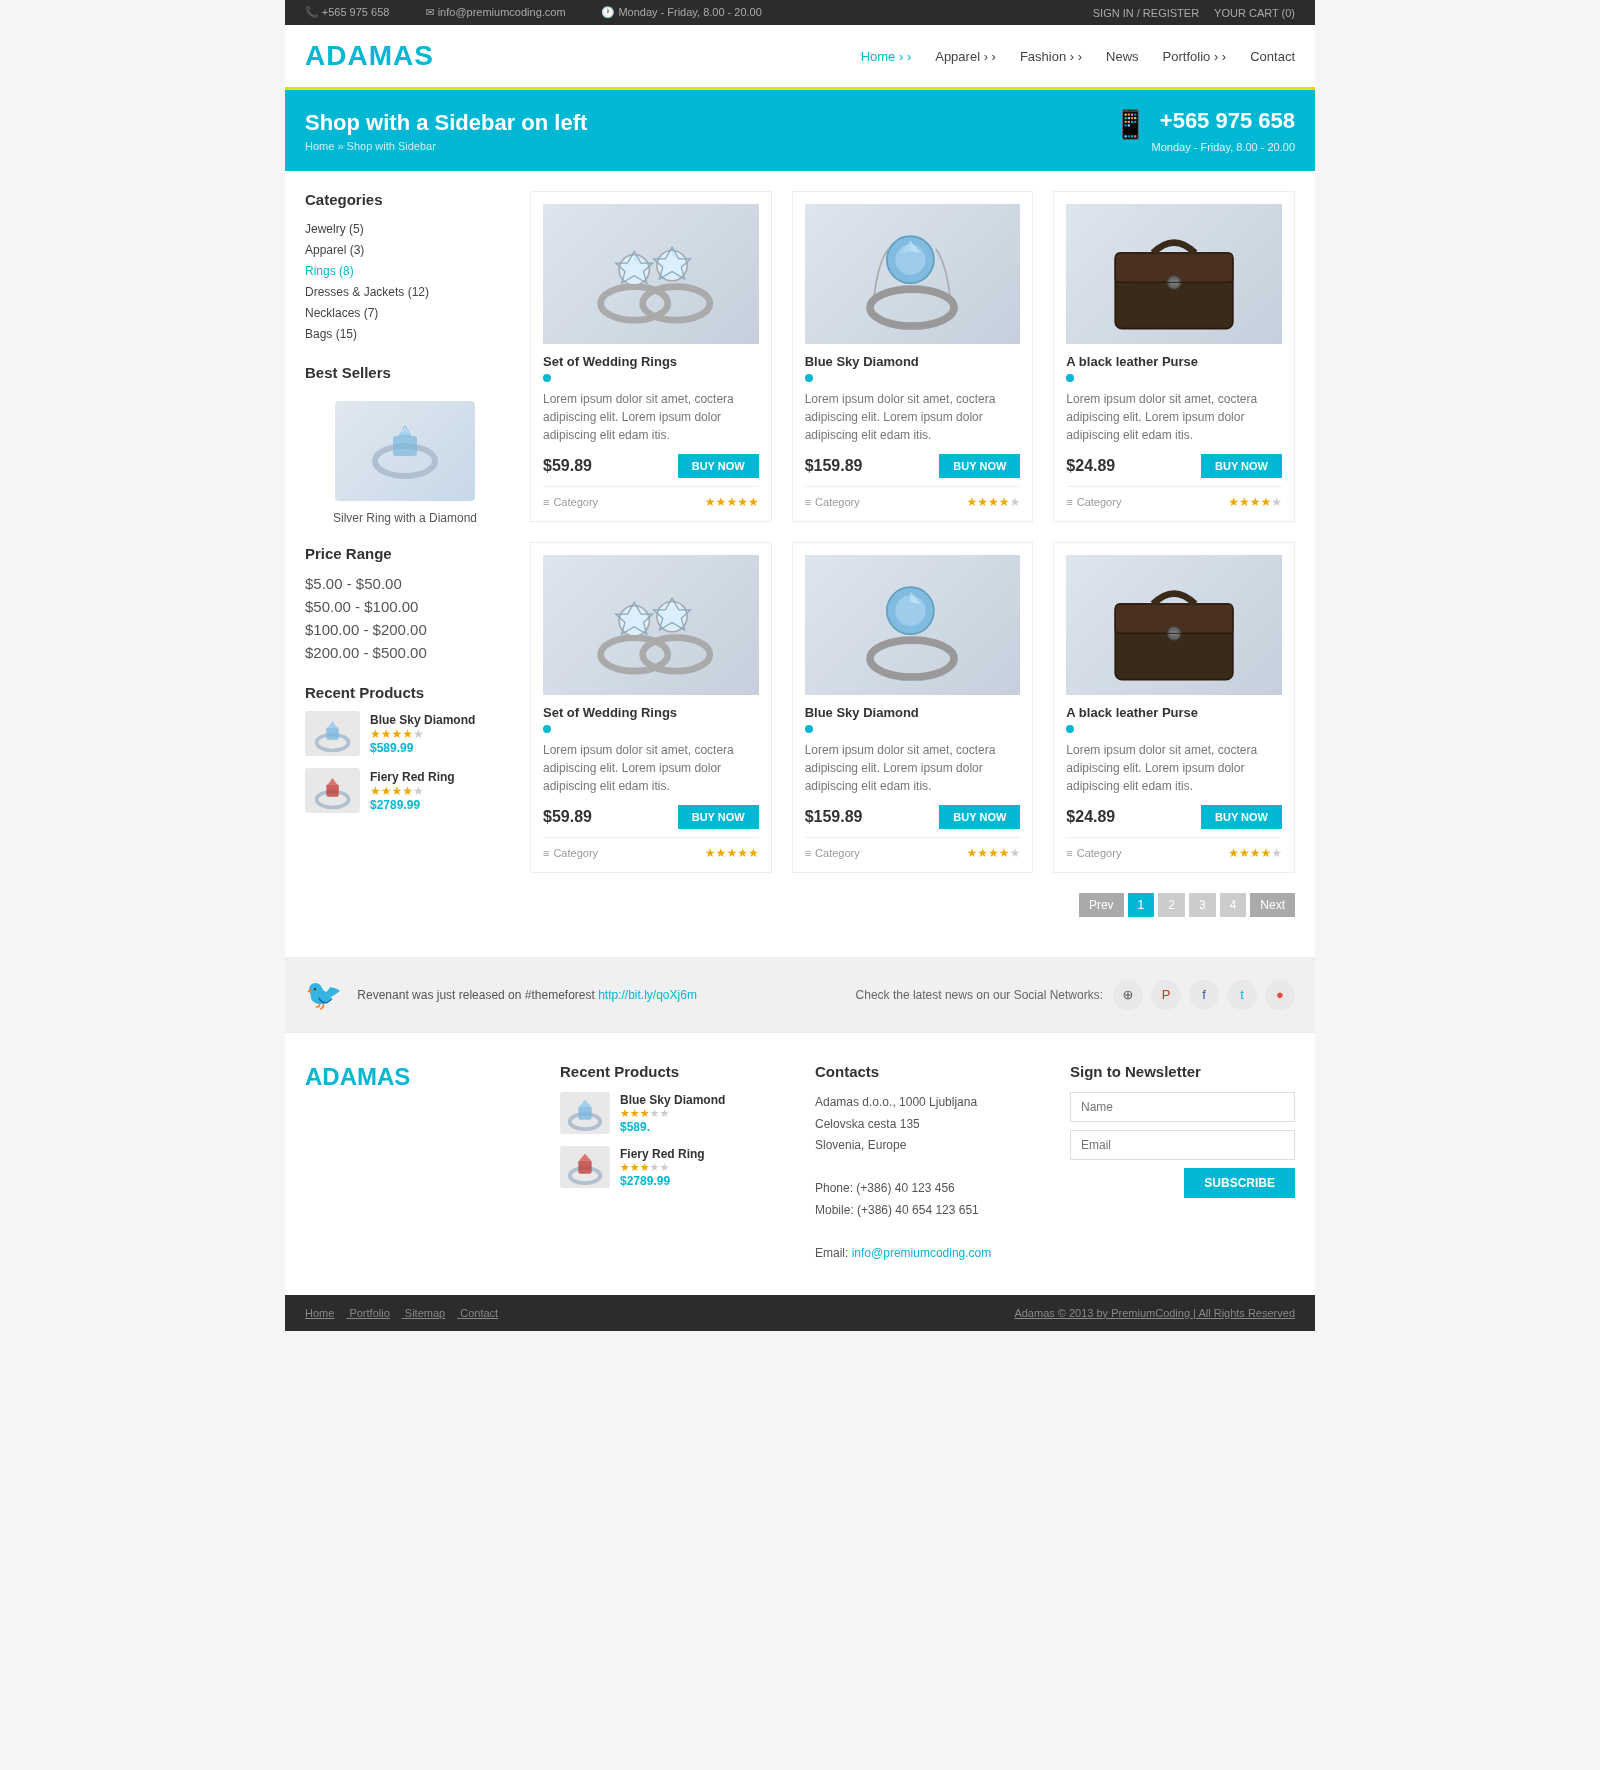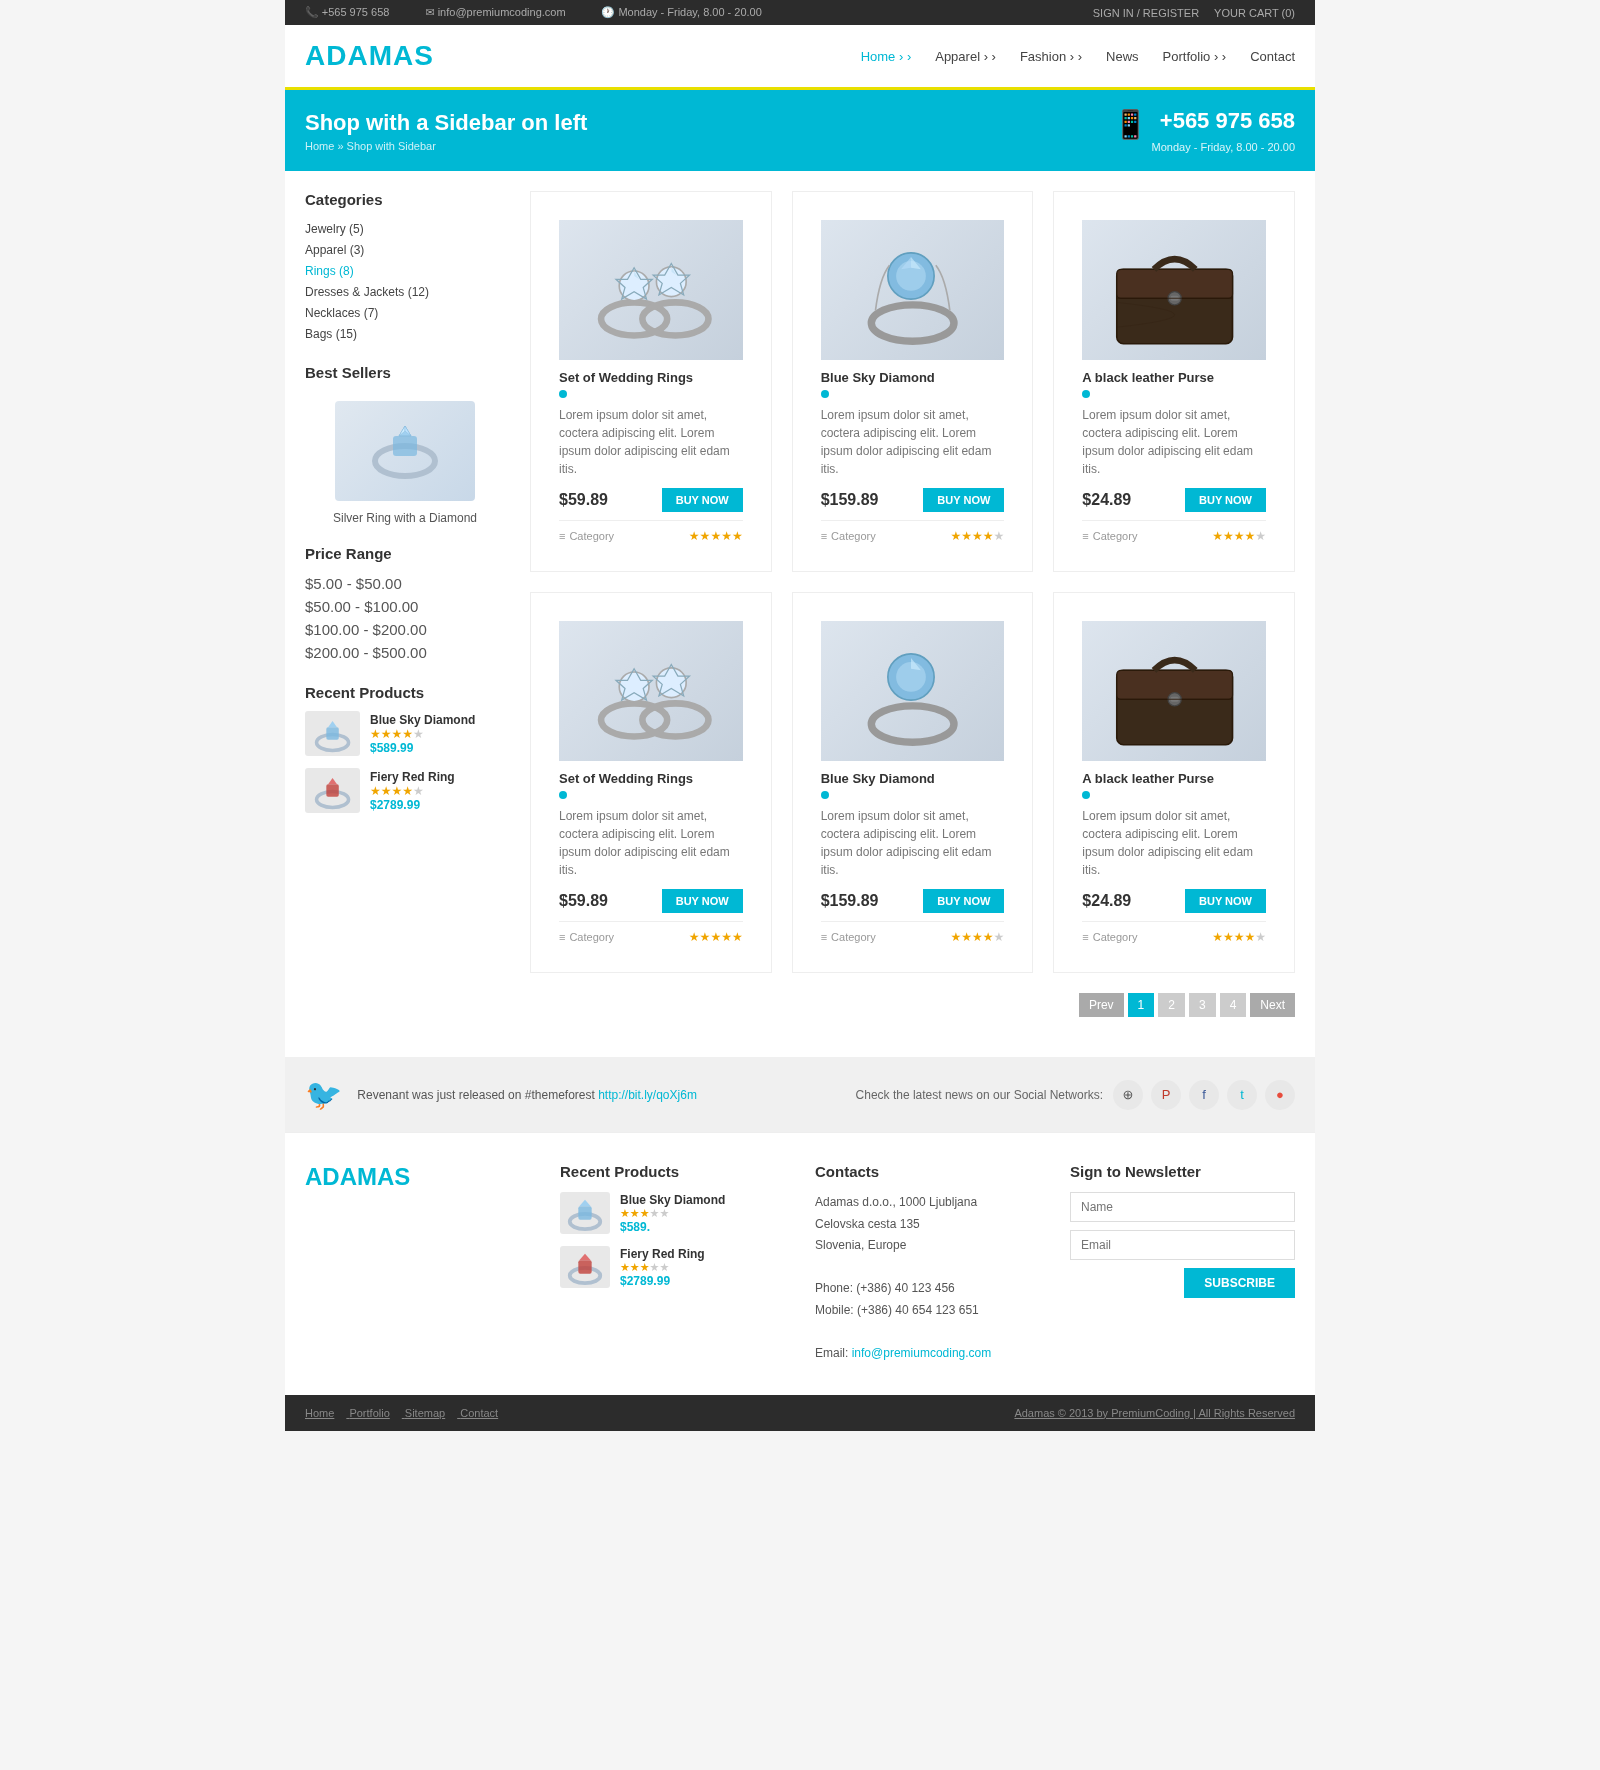--- a/index.html
+++ b/index.html
@@ -54,21 +54,21 @@
     
     .recent-product-item { display: flex; gap: 10px; margin-bottom: 12px; align-items: center; }
     .recent-product-img { width: 55px; height: 45px; background: #e8e8e8; border-radius: 3px; flex-shrink: 0; display: flex; align-items: center; justify-content: center; }
     .recent-product-info .name { font-size: 12px; font-weight: bold; color: #333; }
     .stars { color: #f0a500; font-size: 12px; }
     .recent-product-info .price { color: #00b8d4; font-size: 12px; font-weight: bold; }
 
     
     .product-grid { flex: 1; }
     .product-row { display: grid; grid-template-columns: repeat(3, 1fr); gap: 20px; margin-bottom: 20px; }
-    .product-card { border: 1px solid #eee; padding: 28px; }
+    .product-card { border: 1px solid #eee; padding: 12px; }
     .product-img { width: 100%; height: 140px; background: linear-gradient(135deg, #dde5ee, #c5d0dc); display: flex; align-items: center; justify-content: center; margin-bottom: 10px; overflow: hidden; }
     .product-img svg { width: 90%; height: 90%; }
     .product-name { font-size: 13px; font-weight: bold; color: #333; margin-bottom: 5px; }
     .product-dot { width: 8px; height: 8px; background: #00b8d4; border-radius: 50%; display: inline-block; margin-bottom: 5px; }
     .product-desc { font-size: 12px; color: #777; line-height: 1.5; margin-bottom: 10px; }
     .product-footer { display: flex; justify-content: space-between; align-items: center; margin-bottom: 8px; }
     .product-price { font-size: 16px; font-weight: bold; color: #333; }
     .buy-btn { background: #00b8d4; color: #fff; border: none; padding: 6px 14px; font-size: 11px; font-weight: bold; cursor: pointer; text-transform: uppercase; }
     .product-meta { display: flex; justify-content: space-between; align-items: center; border-top: 1px solid #eee; padding-top: 8px; font-size: 11px; color: #999; }
     .product-cat { display: flex; align-items: center; gap: 4px; }

